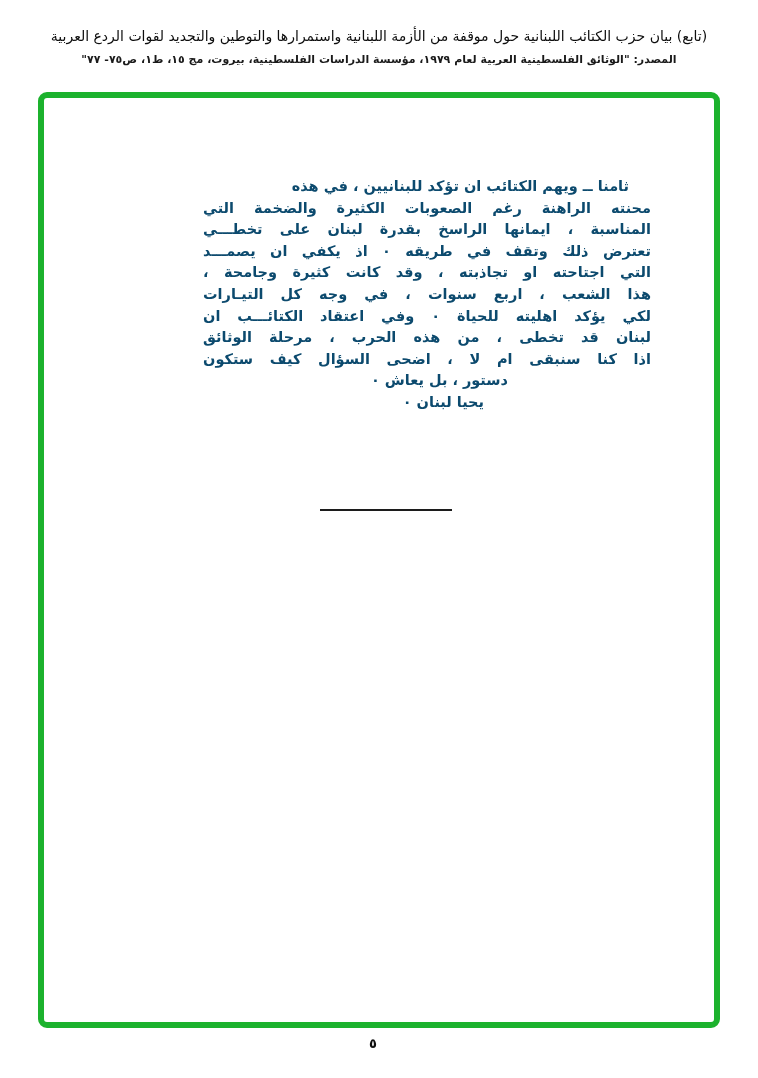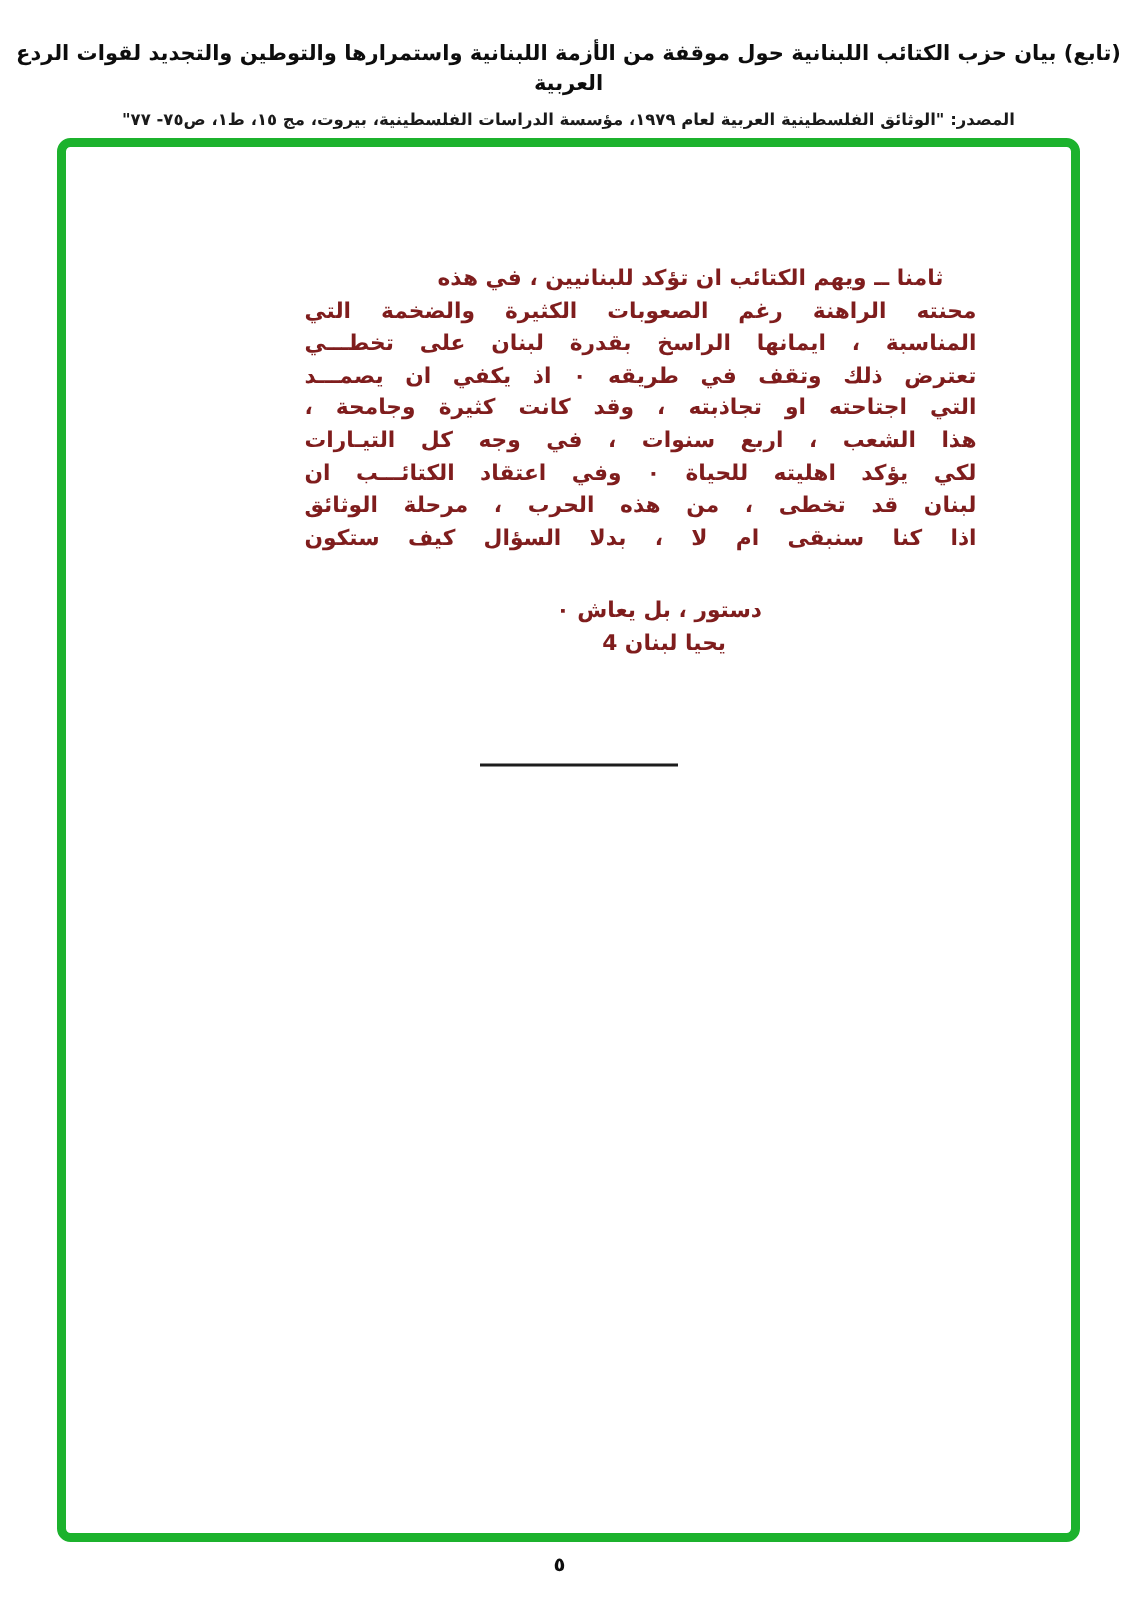--- a/index.html
+++ b/index.html
@@ -20,21 +20,21 @@
   .header {
     position: absolute;
     top: 26px;
     left: 0;
     width: 100%;
     text-align: center;
     direction: rtl;
   }
   .header-line1 {
     font-size: 14px;
-    font-weight: 700;
+    font-weight: 400;
     letter-spacing: 0.2px;
     color: #0d0d0d;
     line-height: 20px;
   }
   .header-line2 {
     margin-top: 6px;
     font-size: 11px;
     font-weight: 700;
     color: #1a1a1a;
     line-height: 15px;
@@ -54,38 +54,37 @@
   
   .text-column {
     position: absolute;
     left: 203px;
     top: 176px;
     width: 448px;
     direction: rtl;
     font-size: 14.5px;
     font-weight: 700;
     line-height: 21.6px;
-    color: #7f1d1d;
+    color: #0c4a6e;
   }
   .bline {
     text-align: justify;
     text-align-last: justify;
     text-justify: inter-word;
     white-space: nowrap;
   }
   .bline.l-first {
     text-align: right;
     text-align-last: right;
     text-indent: 22px;
   }
   .bline.l-end1 {
     text-align: right;
     text-align-last: right;
     padding-right: 143px;
-    margin-top: 27px;
   }
   .bline.l-end2 {
     text-align: right;
     text-align-last: right;
     padding-right: 167px;
   }
   
   .divider {
     position: absolute;
     left: 320px;
@@ -121,22 +120,22 @@
 
   <div class="text-column">
     <div class="bline l-first">ثامنا ــ ويهم الكتائب ان تؤكد للبنانيين ، في هذه</div>
     <div class="bline">محنته الراهنة رغم الصعوبات الكثيرة والضخمة التي</div>
     <div class="bline">المناسبة ، ايمانها الراسخ بقدرة لبنان على تخطـــي</div>
     <div class="bline">تعترض ذلك وتقف في طريقه ٠ اذ يكفي ان يصمـــد</div>
     <div class="bline">التي اجتاحته او تجاذبته ، وقد كانت كثيرة وجامحة ،</div>
     <div class="bline">هذا الشعب ، اربع سنوات ، في وجه كل التيـارات</div>
     <div class="bline">لكي يؤكد اهليته للحياة ٠ وفي اعتقاد الكتائـــب ان</div>
     <div class="bline">لبنان قد تخطى ، من هذه الحرب ، مرحلة الوثائق</div>
-    <div class="bline">اذا كنا سنبقى ام لا ، بدلا السؤال كيف ستكون</div>
+    <div class="bline">اذا كنا سنبقى ام لا ، اضحى السؤال كيف ستكون</div>
     <div class="bline l-end1">دستور ، بل يعاش ٠</div>
-    <div class="bline l-end2">يحيا لبنان 4</div>
+    <div class="bline l-end2">يحيا لبنان ٠</div>
   </div>
 
   <div class="divider"></div>
 
   <div class="page-number">٥</div>
 
 </div>
 
 </body></html>

